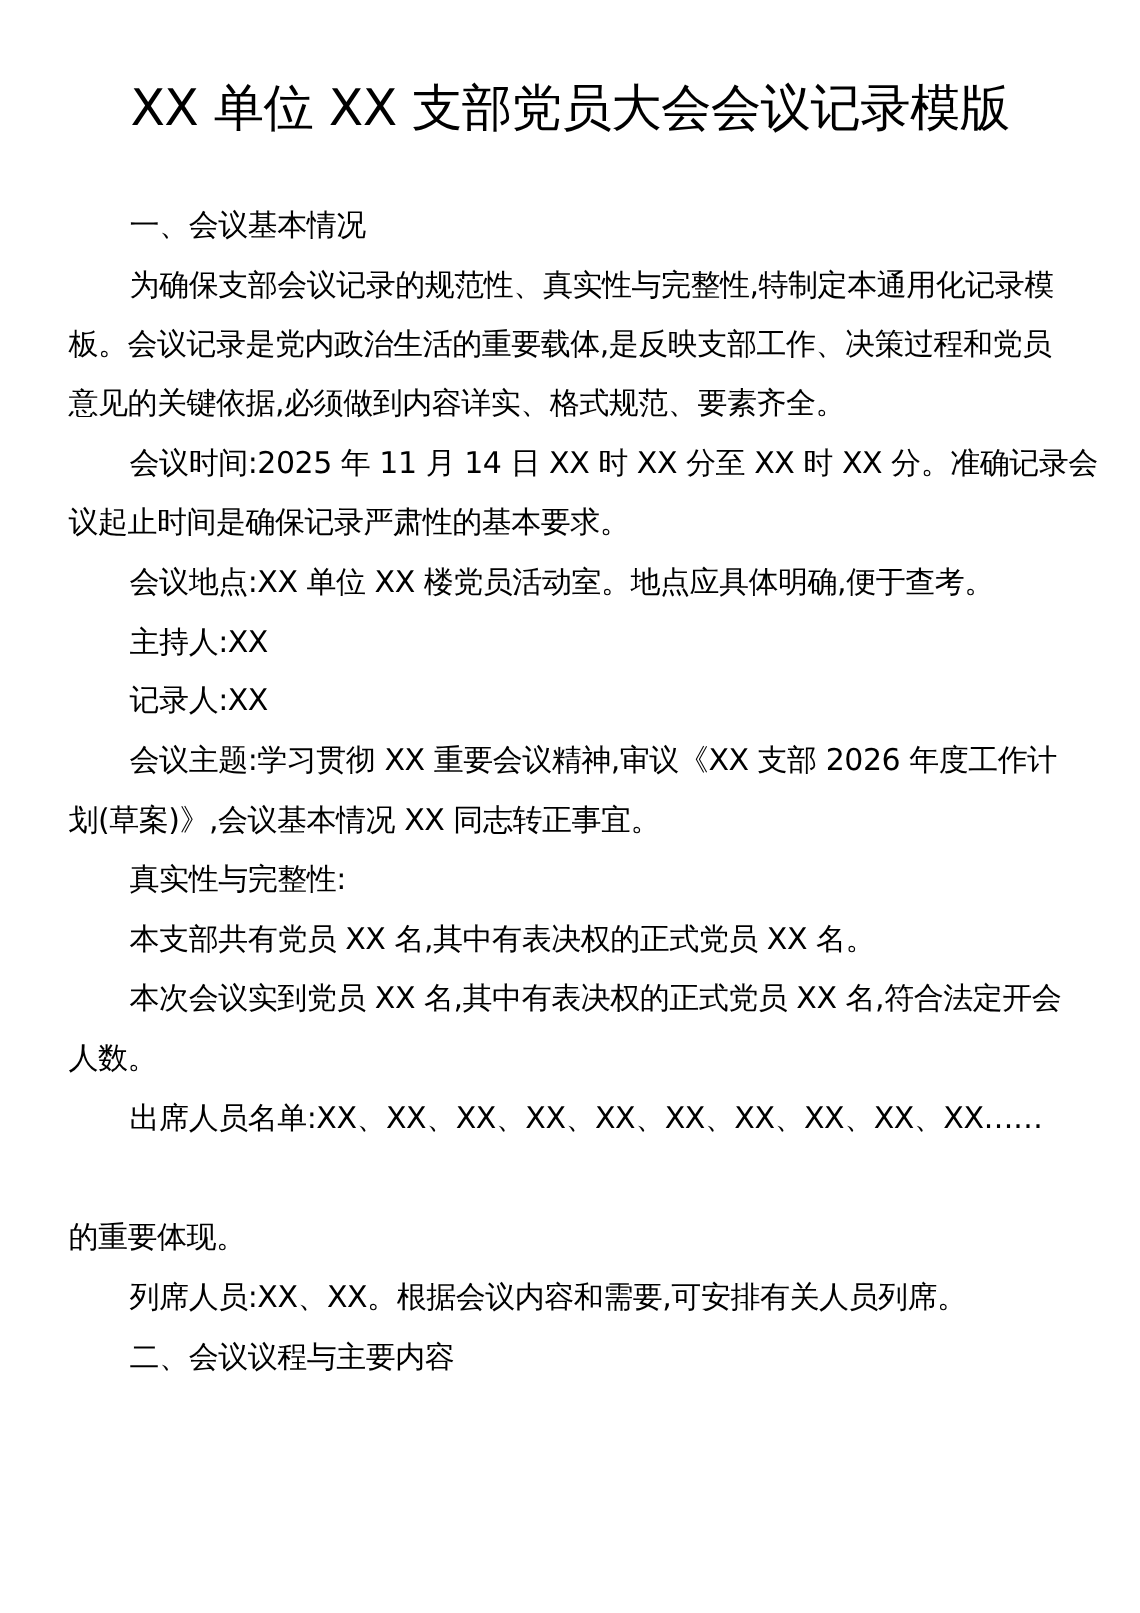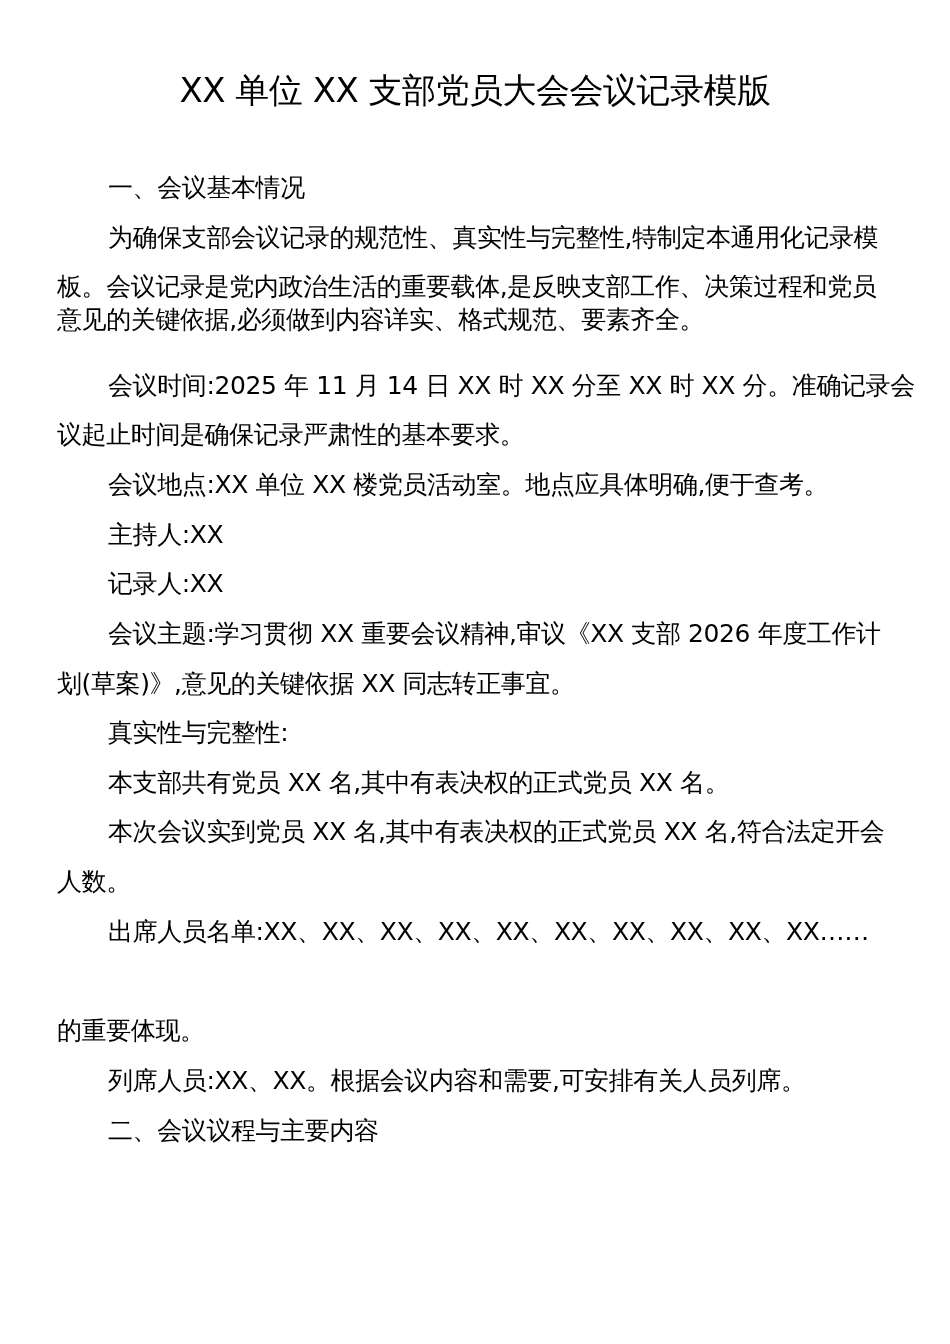--- a/index.html
+++ b/index.html
@@ -21,21 +21,21 @@
       top: 0;
       width: 950px;
       height: 1344px;
     }
     .title {
       position: absolute;
       left: 0;
       top: 66px;
       width: 950px;
       text-align: center;
-      font-size: 34px;
+      font-size: 42px;
       line-height: 48px;
       letter-spacing: -0.5px;
       white-space: nowrap;
     }
     .line {
       position: absolute;
       font-size: 25px;
       line-height: 32px;
       white-space: nowrap;
       letter-spacing: -0.4px;
@@ -46,33 +46,33 @@
 </head>
 <body>
 
 <div class="page">
   <div class="title">XX 单位 XX 支部党员大会会议记录模版</div>
 
   <div class="line indent" style="top:172px;">一、会议基本情况</div>
 
   <div class="line indent" style="top:222px;">为确保支部会议记录的规范性、真实性与完整性,特制定本通用化记录模</div>
   <div class="line flush" style="top:271px;text-align:right;">板。会议记录是党内政治生活的重要载体,是反映支部工作、决策过程和党员</div>
-  <div class="line flush" style="top:304px;text-align:center;">意见的关键依据,必须做到内容详实、格式规范、要素齐全。</div>
+  <div class="line flush" style="top:320px;text-align:center;">意见的关键依据,必须做到内容详实、格式规范、要素齐全。</div>
 
   <div class="line indent" style="top:370px;">会议时间:2025 年 11 月 14 日 XX 时 XX 分至 XX 时 XX 分。准确记录会</div>
   <div class="line flush" style="top:419px;">议起止时间是确保记录严肃性的基本要求。</div>
 
   <div class="line indent" style="top:469px;">会议地点:XX 单位 XX 楼党员活动室。地点应具体明确,便于查考。</div>
 
   <div class="line indent" style="top:519px;">主持人:XX</div>
 
   <div class="line indent" style="top:568px;">记录人:XX</div>
 
   <div class="line indent" style="top:618px;">会议主题:学习贯彻 XX 重要会议精神,审议《XX 支部 2026 年度工作计</div>
-  <div class="line flush" style="top:668px;">划(草案)》,意见的关键依据 XX 同志转正事宜。</div>
+  <div class="line flush" style="top:668px;">划(草案)》,会议基本情况 XX 同志转正事宜。</div>
 
   <div class="line indent" style="top:717px;">真实性与完整性:</div>
 
   <div class="line indent" style="top:767px;">本支部共有党员 XX 名,其中有表决权的正式党员 XX 名。</div>
 
   <div class="line indent" style="top:816px;">本次会议实到党员 XX 名,其中有表决权的正式党员 XX 名,符合法定开会</div>
   <div class="line flush" style="top:866px;">人数。</div>
 
   <div class="line indent" style="top:916px;">出席人员名单:XX、XX、XX、XX、XX、XX、XX、XX、XX、XX……</div>
 

